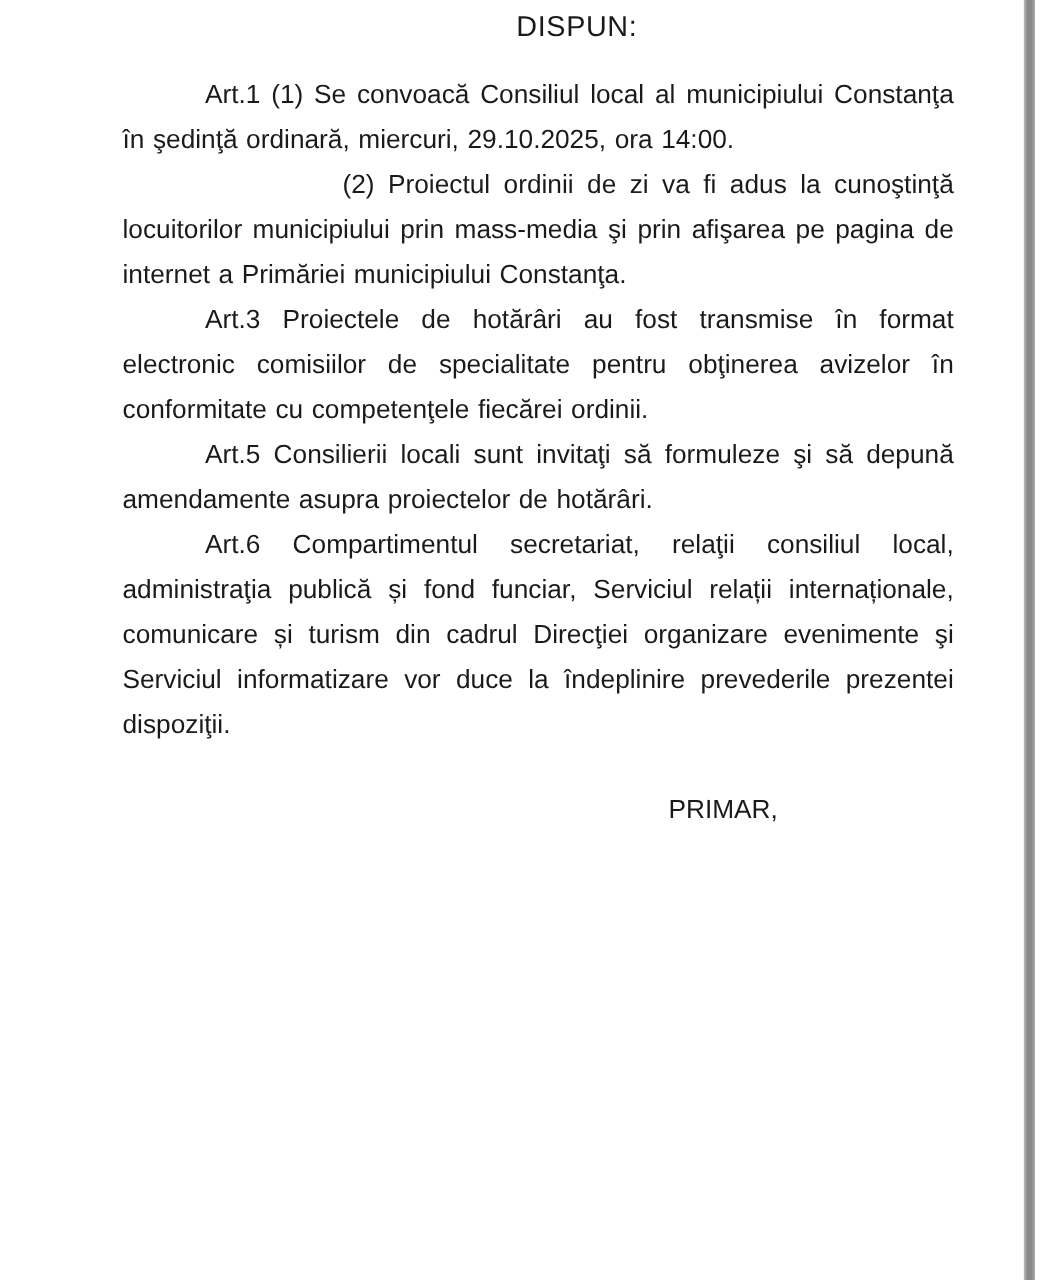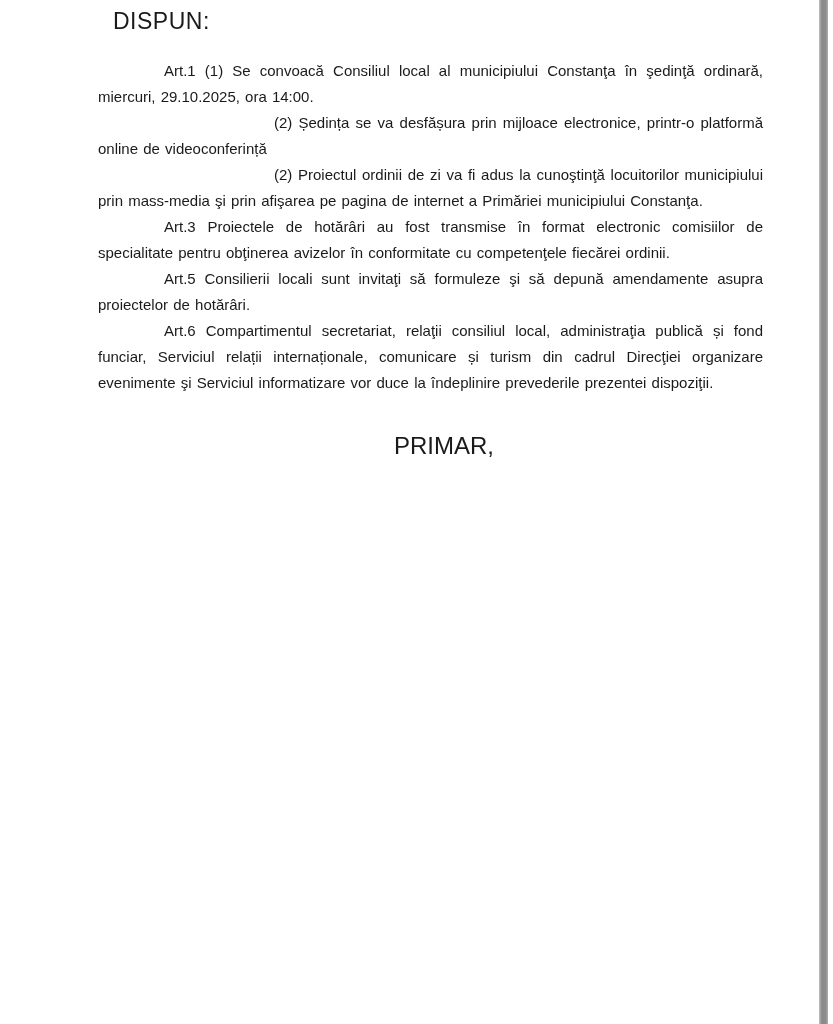--- a/index.html
+++ b/index.html
@@ -19,42 +19,44 @@
   .content {
     position: absolute;
     left: 98px;
     top: 8px;
     width: 665px;
   }
   .doc-title {
     font-size: 23px;
     font-weight: 400;
     letter-spacing: 0.5px;
+    text-align: center;
     margin: 0 0 23px 0;
     position: relative;
-    left: 15px;
+    left: 31px;
   }
   .para {
     margin: 0;
-    font-size: 15px;
-    line-height: 26px;
+    font-size: 21px;
+    line-height: 36px;
     text-align: justify;
     word-spacing: 1px;
   }
   .para.art {
     text-indent: 66px;
   }
   .para.sub {
     text-indent: 176px;
   }
   .signature {
     margin-top: 37px;
     margin-left: 289px;
-    font-size: 24px;
+    font-size: 21px;
     line-height: 26px;
+    text-align: center;
   }
   .sig-role {
     padding-left: 7px;
   }
   .edge-bar {
     position: absolute;
     left: 819px;
     top: 0;
     width: 9px;
     height: 1024px;
@@ -64,21 +66,20 @@
 </head>
 <body>
 
 <div class="page">
   <div class="content">
 
     <h1 class="doc-title">DISPUN:</h1>
 
     <p class="para art">Art.1 (1) Se convoacă Consiliul local al municipiului Constanţa în şedinţă ordinară, miercuri, 29.10.2025, ora 14:00.</p>
 
-    <p class="para sub">(2) Ședința se va desfășura prin mijloace electronice, printr-o platformă online de videoconferință</p>
 
 
     <p class="para sub">(2) Proiectul ordinii de zi va fi adus la cunoştinţă locuitorilor municipiului prin mass-media şi prin afişarea pe pagina de internet a Primăriei municipiului Constanţa.</p>
 
     <p class="para art">Art.3 Proiectele de hotărâri au fost transmise în format electronic comisiilor de specialitate pentru obţinerea avizelor în conformitate cu competenţele fiecărei ordinii.</p>
 
 
     <p class="para art">Art.5 Consilierii locali sunt invitaţi să formuleze şi să depună amendamente asupra proiectelor de hotărâri.</p>
 
     <p class="para art">Art.6 Compartimentul secretariat, relaţii consiliul local, administraţia publică și fond funciar, Serviciul relații internaționale, comunicare și turism din cadrul Direcţiei organizare evenimente şi Serviciul informatizare vor duce la îndeplinire prevederile prezentei dispoziţii.</p>

